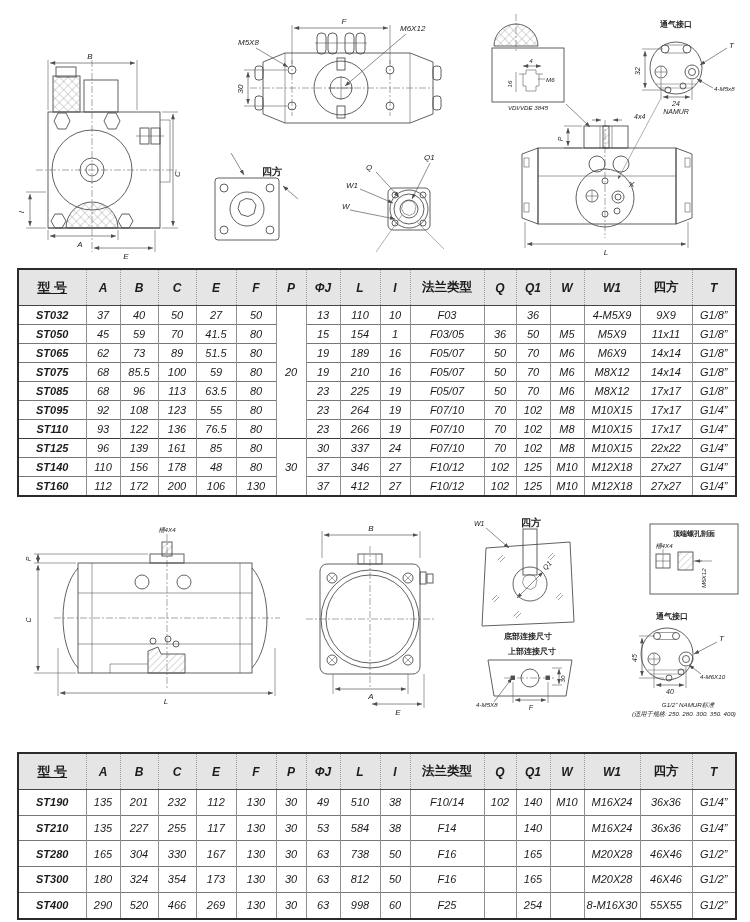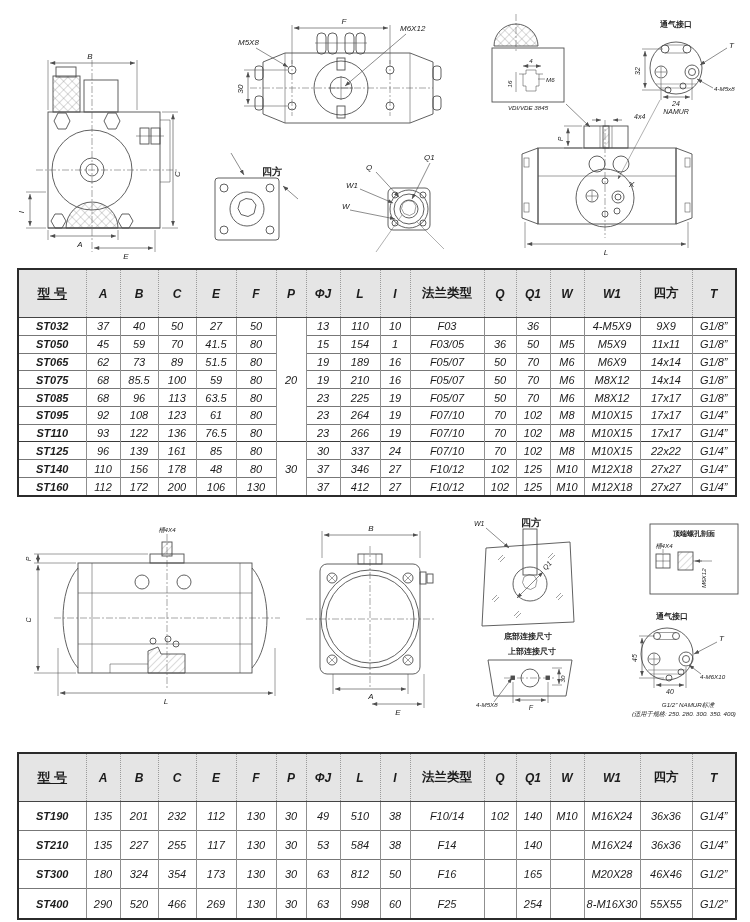--- a/index.html
+++ b/index.html
@@ -18,21 +18,21 @@
   svg.draw text.cjk{font-style:normal;font-weight:bold;}
   svg.draw text.sm{font-size:6.2px;}
   svg.draw text.md{font-size:7px;}
   svg.draw text.lg{font-size:10px;}
   .tblwrap{position:absolute;left:17px;width:718px;}
   .tbl1{top:268px;}
   .tbl2{top:752px;}
   table{border-collapse:collapse;table-layout:fixed;width:718px;border:2px solid #2b2b2b;background:#fff;}
   .tbl1 table{height:229px;}
   .tbl2 table{height:168px;}
-  th{background:#e5e5e5;font-style:italic;font-weight:bold;font-size:12px;height:31px;border-left:1px dotted #9a9a9a;border-bottom:1.4px solid #444;padding:8px;text-align:center;}
+  th{background:#e5e5e5;font-style:italic;font-weight:bold;font-size:12px;height:31px;border-left:1px dotted #9a9a9a;border-bottom:1.4px solid #444;padding:2px;text-align:center;}
   th.model-h{font-style:normal;font-size:13px;text-decoration:underline;border-left:none;}
   th.cjk-h{font-style:normal;font-size:12.5px;margin-top:8px;}
   td{font-style:italic;font-size:11px;text-align:center;vertical-align:middle;border-left:1px solid #8f8f8f;border-top:1px solid #777;padding:0;}
   td:first-child{border-left:none;}
   td.model{font-weight:bold;}
   tr.group-start td{border-top:1.8px solid #3a3a3a;}
 </style>
 </head>
 <body>
 
@@ -398,21 +398,21 @@
             <td>M6</td>
             <td>M8X12</td>
             <td>17x17</td>
             <td>G1/8”</td>
           </tr>
           <tr>
             <td class="model">ST095</td>
             <td>92</td>
             <td>108</td>
             <td>123</td>
-            <td>61</td>
+            <td>55</td>
             <td>80</td>
             <td>23</td>
             <td>264</td>
             <td>19</td>
             <td>F07/10</td>
             <td>70</td>
             <td>102</td>
             <td>M8</td>
             <td>M10X15</td>
             <td>17x17</td>
@@ -721,20 +721,39 @@
             <td>38</td>
             <td>F14</td>
             <td></td>
             <td>140</td>
             <td></td>
             <td>M16X24</td>
             <td>36x36</td>
             <td>G1/4”</td>
           </tr>
           <tr>
+            <td class="model">ST280</td>
+            <td>165</td>
+            <td>304</td>
+            <td>330</td>
+            <td>167</td>
+            <td>130</td>
+            <td>30</td>
+            <td>63</td>
+            <td>738</td>
+            <td>50</td>
+            <td>F16</td>
+            <td></td>
+            <td>165</td>
+            <td></td>
+            <td>M20X28</td>
+            <td>46X46</td>
+            <td>G1/2”</td>
+          </tr>
+          <tr>
             <td class="model">ST300</td>
             <td>180</td>
             <td>324</td>
             <td>354</td>
             <td>173</td>
             <td>130</td>
             <td>30</td>
             <td>63</td>
             <td>812</td>
             <td>50</td>

